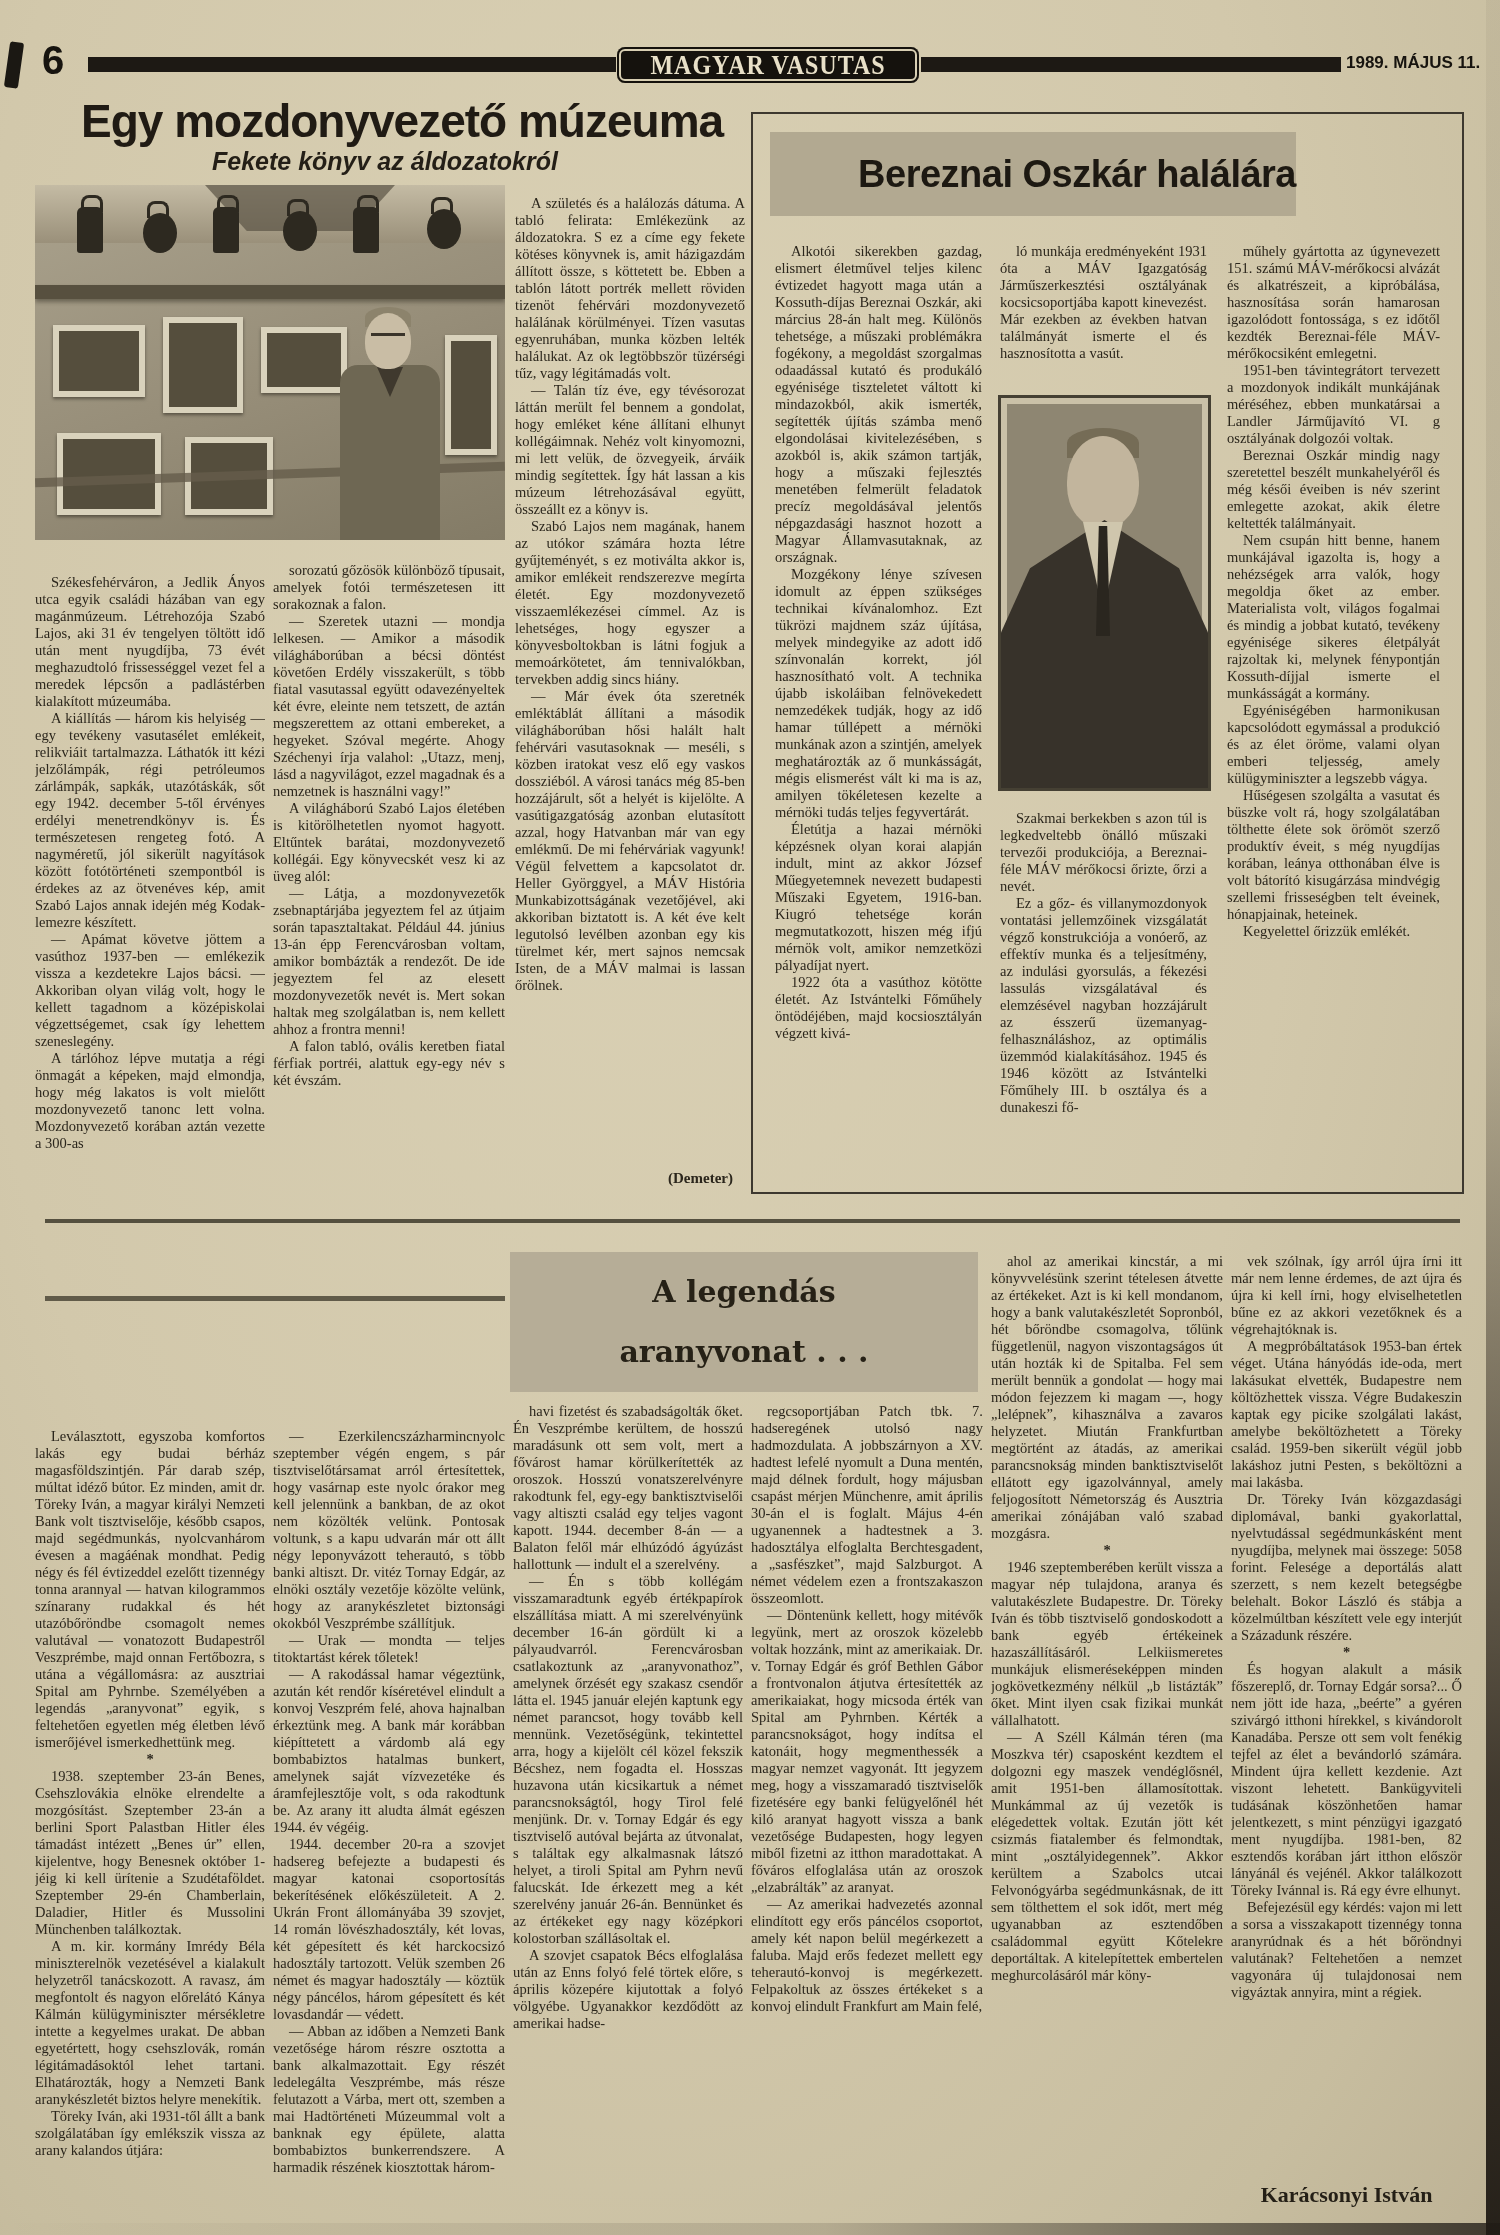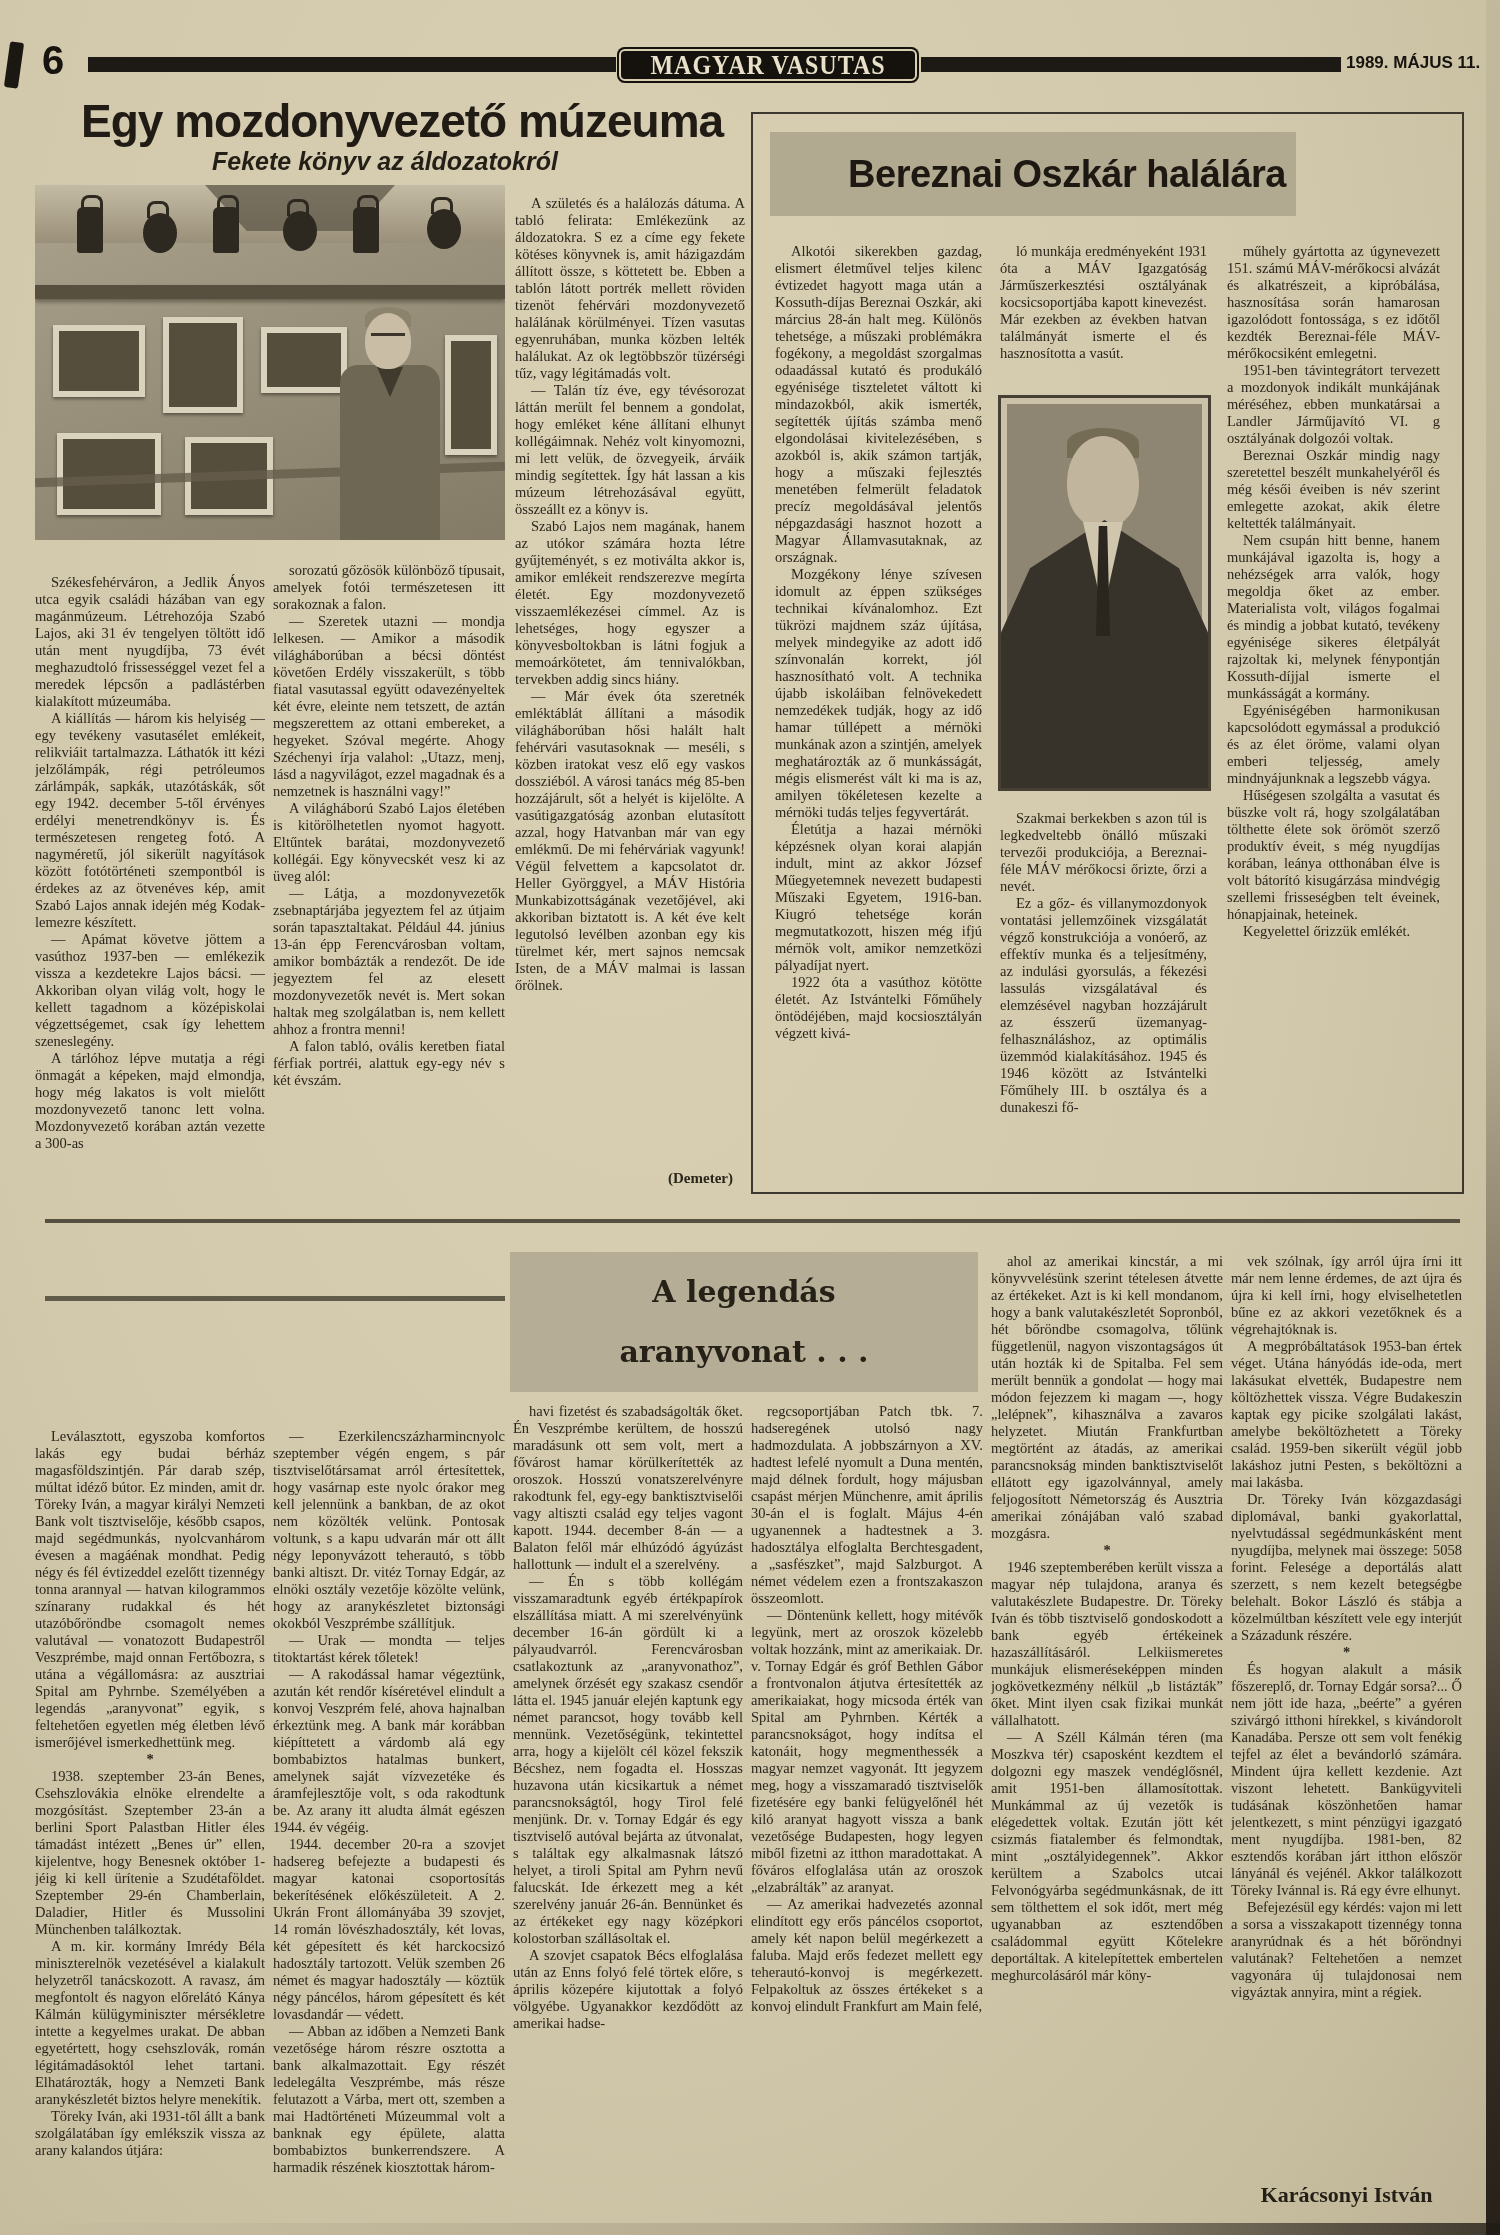--- a/index.html
+++ b/index.html
@@ -39,21 +39,21 @@
   .shelf2{position:absolute;left:0;top:285px;width:100%;height:9px;background:#655d4b;transform:rotate(-2deg);opacity:.8;}
   .frame{position:absolute;background:#d9d2bc;box-shadow:0 2px 3px rgba(30,25,18,.5);}
   .frame>div{position:absolute;left:6px;top:6px;right:6px;bottom:6px;background:#554e3d;}
   .man-head{position:absolute;left:330px;top:128px;width:46px;height:56px;background:#c9bda5;border-radius:50% 50% 45% 45%;}
   .man-hair{position:absolute;left:330px;top:122px;width:46px;height:20px;background:#8c836c;border-radius:50% 50% 0 0;}
   .man-glasses{position:absolute;left:336px;top:148px;width:34px;height:8px;border-top:3px solid #3a342a;}
   .man-body{position:absolute;left:305px;top:180px;width:100px;height:175px;background:#6e6753;border-radius:18px 18px 0 0;}
   .man-collar{position:absolute;left:342px;top:182px;width:26px;height:30px;background:#3f392e;clip-path:polygon(0 0,100% 0,50% 100%);}
   
   .art2-box{position:absolute;left:751px;top:112px;width:709px;height:1078px;border:2px solid #3d382f;}
-  .art2-head{position:absolute;left:770px;top:132px;width:526px;height:84px;background:#b2a991;display:flex;align-items:center;justify-content:flex-end;padding-right:10px;box-sizing:border-box;}
+  .art2-head{position:absolute;left:770px;top:132px;width:526px;height:84px;background:#b2a991;display:flex;align-items:center;justify-content:flex-end;box-sizing:border-box;}
   .art2-head span{font-family:"Liberation Sans",sans-serif;font-weight:bold;font-size:38px;letter-spacing:-0.5px;color:#1d1912;}
   .portrait{position:absolute;left:998px;top:395px;width:207px;height:390px;background:#8e8672;border:3px solid #454033;box-shadow:inset 0 0 0 6px #cac1a8;overflow:hidden;}
   .po-head{position:absolute;left:66px;top:38px;width:72px;height:92px;background:#c2b59d;border-radius:50% 50% 46% 46%;}
   .po-hair{position:absolute;left:66px;top:30px;width:72px;height:30px;background:#756c56;border-radius:50% 50% 0 0;}
   .po-suit{position:absolute;left:0px;top:122px;width:207px;height:268px;background:#37322a;clip-path:polygon(50% 0,86% 18%,100% 42%,100% 100%,0 100%,0 42%,14% 18%);}
   .po-shirt{position:absolute;left:82px;top:124px;width:40px;height:90px;background:#cfc6ad;clip-path:polygon(0 0,100% 0,50% 100%);}
   .po-tie{position:absolute;left:95px;top:128px;width:14px;height:110px;background:#2a261f;clip-path:polygon(20% 0,80% 0,100% 100%,0 100%);}
   
   .rule-main{position:absolute;left:45px;top:1219px;width:1415px;height:4px;background:#55503f;}
   .rule-left{position:absolute;left:45px;top:1296px;width:460px;height:5px;background:#615b49;}
@@ -161,21 +161,21 @@
   </div>
   <div class="col" style="left:1000px;top:810px;width:207px;height:370px;">
       <p>Szakmai berkekben s azon túl is legkedveltebb önálló műszaki tervezői produkciója, a Bereznai-féle MÁV mérőkocsi őrizte, őrzi a nevét.</p>
       <p>Ez a gőz- és villanymozdonyok vontatási jellemzőinek vizsgálatát végző konstrukciója a vonóerő, az effektív munka és a teljesítmény, az indulási gyorsulás, a fékezési lassulás vizsgálatával és elemzésével nagyban hozzájárult az ésszerű üzemanyag-felhasználáshoz, az optimális üzemmód kialakításához. 1945 és 1946 között az Istvántelki Főműhely III. b osztálya és a dunakeszi fő-</p>
     </div>
   <div class="col" style="left:1227px;top:243px;width:213px;height:937px;">
       <p>műhely gyártotta az úgynevezett 151. számú MÁV-mérőkocsi alvázát és alkatrészeit, a kipróbálása, hasznosítása során hamarosan igazolódott fontossága, s ez időtől kezdték Bereznai-féle MÁV-mérőkocsiként emlegetni.</p>
       <p>1951-ben távintegrátort tervezett a mozdonyok indikált munkájának méréséhez, ebben munkatársai a Landler Járműjavító VI. g osztályának dolgozói voltak.</p>
       <p>Bereznai Oszkár mindig nagy szeretettel beszélt munkahelyéről és még késői éveiben is név szerint emlegette azokat, akik életre keltették találmányait.</p>
       <p>Nem csupán hitt benne, hanem munkájával igazolta is, hogy a nehézségek arra valók, hogy megoldja őket az ember. Materialista volt, világos fogalmai és mindig a jobbat kutató, tevékeny egyénisége sikeres életpályát rajzoltak ki, melynek fénypontján Kossuth-díjjal ismerte el munkásságát a kormány.</p>
-      <p>Egyéniségében harmonikusan kapcsolódott egymással a produkció és az élet öröme, valami olyan emberi teljesség, amely mindnyájunknak a legszebb vágya.</p>
+      <p>Egyéniségében harmonikusan kapcsolódott egymással a produkció és az élet öröme, valami olyan emberi teljesség, amely külügyminiszter a legszebb vágya.</p>
       <p>Hűségesen szolgálta a vasutat és büszke volt rá, hogy szolgálatában tölthette élete sok örömöt szerző produktív éveit, s még nyugdíjas korában, leánya otthonában élve is volt bátorító kisugárzása mindvégig szellemi frisseségben telt éveinek, hónapjainak, heteinek.</p>
       <p>Kegyelettel őrizzük emlékét.</p>
     </div>
 
   <div class="rule-main"></div>
   <div class="rule-left"></div>
 
   <div class="art3-title">
     <div>A legendás</div>
     <div>aranyvonat . . .</div>

